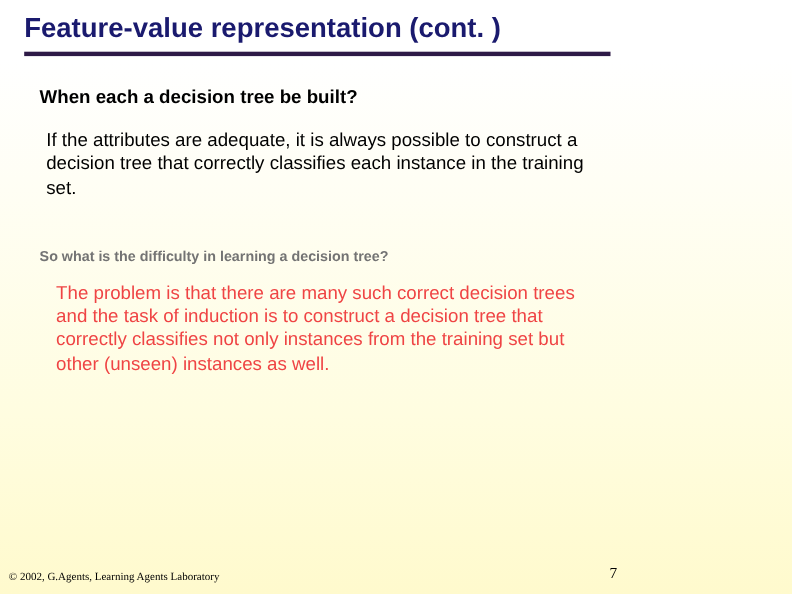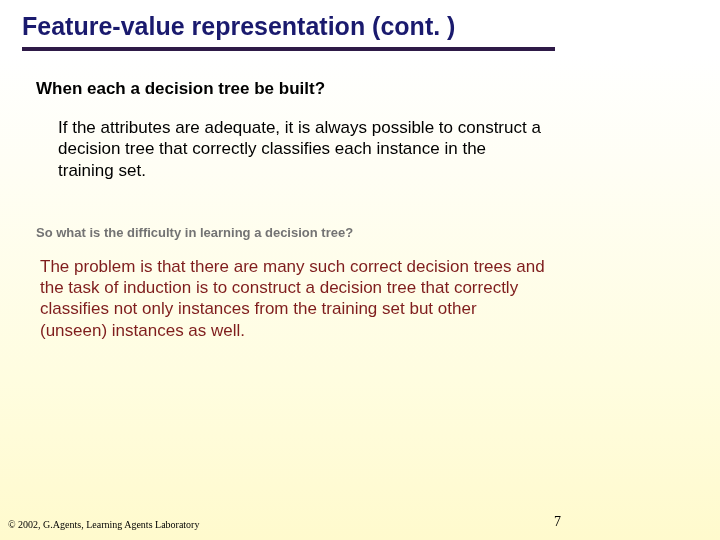--- a/index.html
+++ b/index.html
@@ -30,36 +30,36 @@
   .subhead {
     font-size: 17px;
     font-weight: bold;
     color: #000;
     margin-left: 14px;
     margin-bottom: 18px;
   }
   .body-text {
     font-size: 17px;
     color: #000;
-    margin-left: 36px;
+    margin-left: 20px;
     margin-right: 10px;
     line-height: 1.25;
     margin-bottom: 44px;
   }
   .subhead2 {
     font-size: 13px;
     font-weight: bold;
     color: #737373;
     margin-left: 14px;
     margin-bottom: 16px;
   }
   .body-text2 {
     font-size: 17px;
-    color: #7f1d1d;
-    margin-left: 18px;
+    color: #ef4444;
+    margin-left: 29px;
     margin-right: 10px;
     line-height: 1.25;
   }
   .footer-left {
     position: absolute;
     left: 8px;
     bottom: 10px;
     font-family: "Times New Roman", Times, serif;
     font-size: 10px;
     color: #000;

